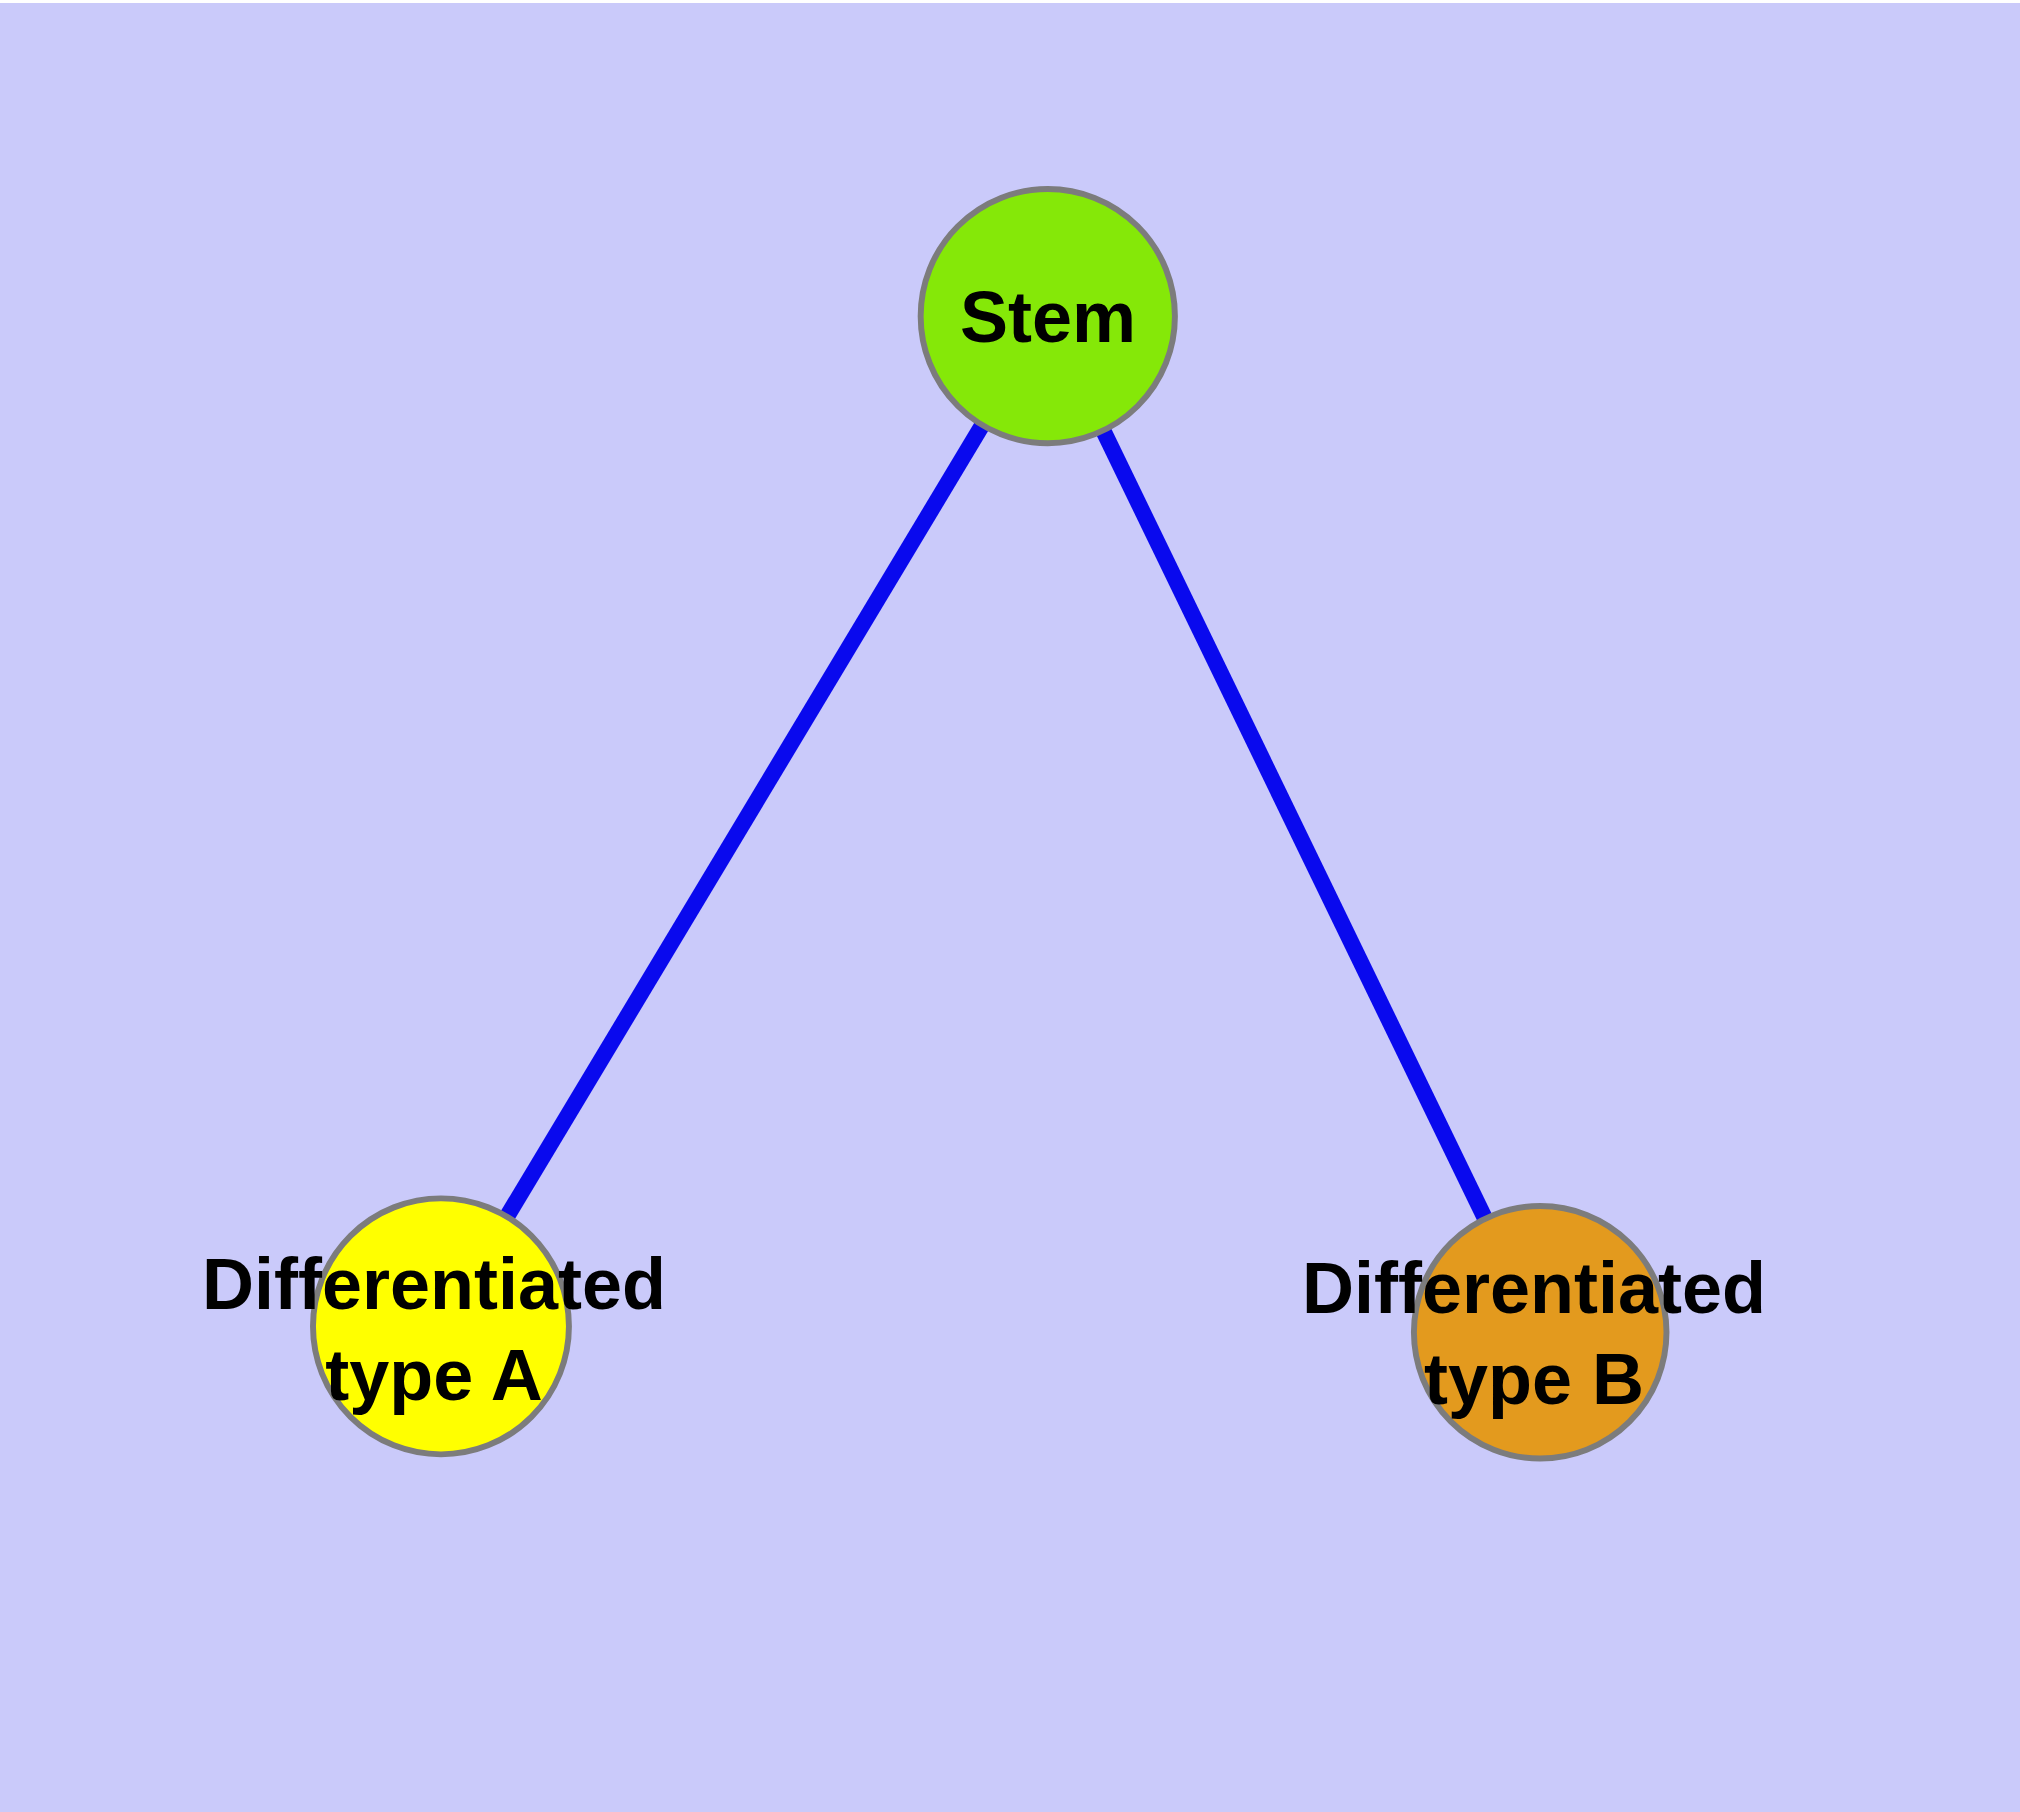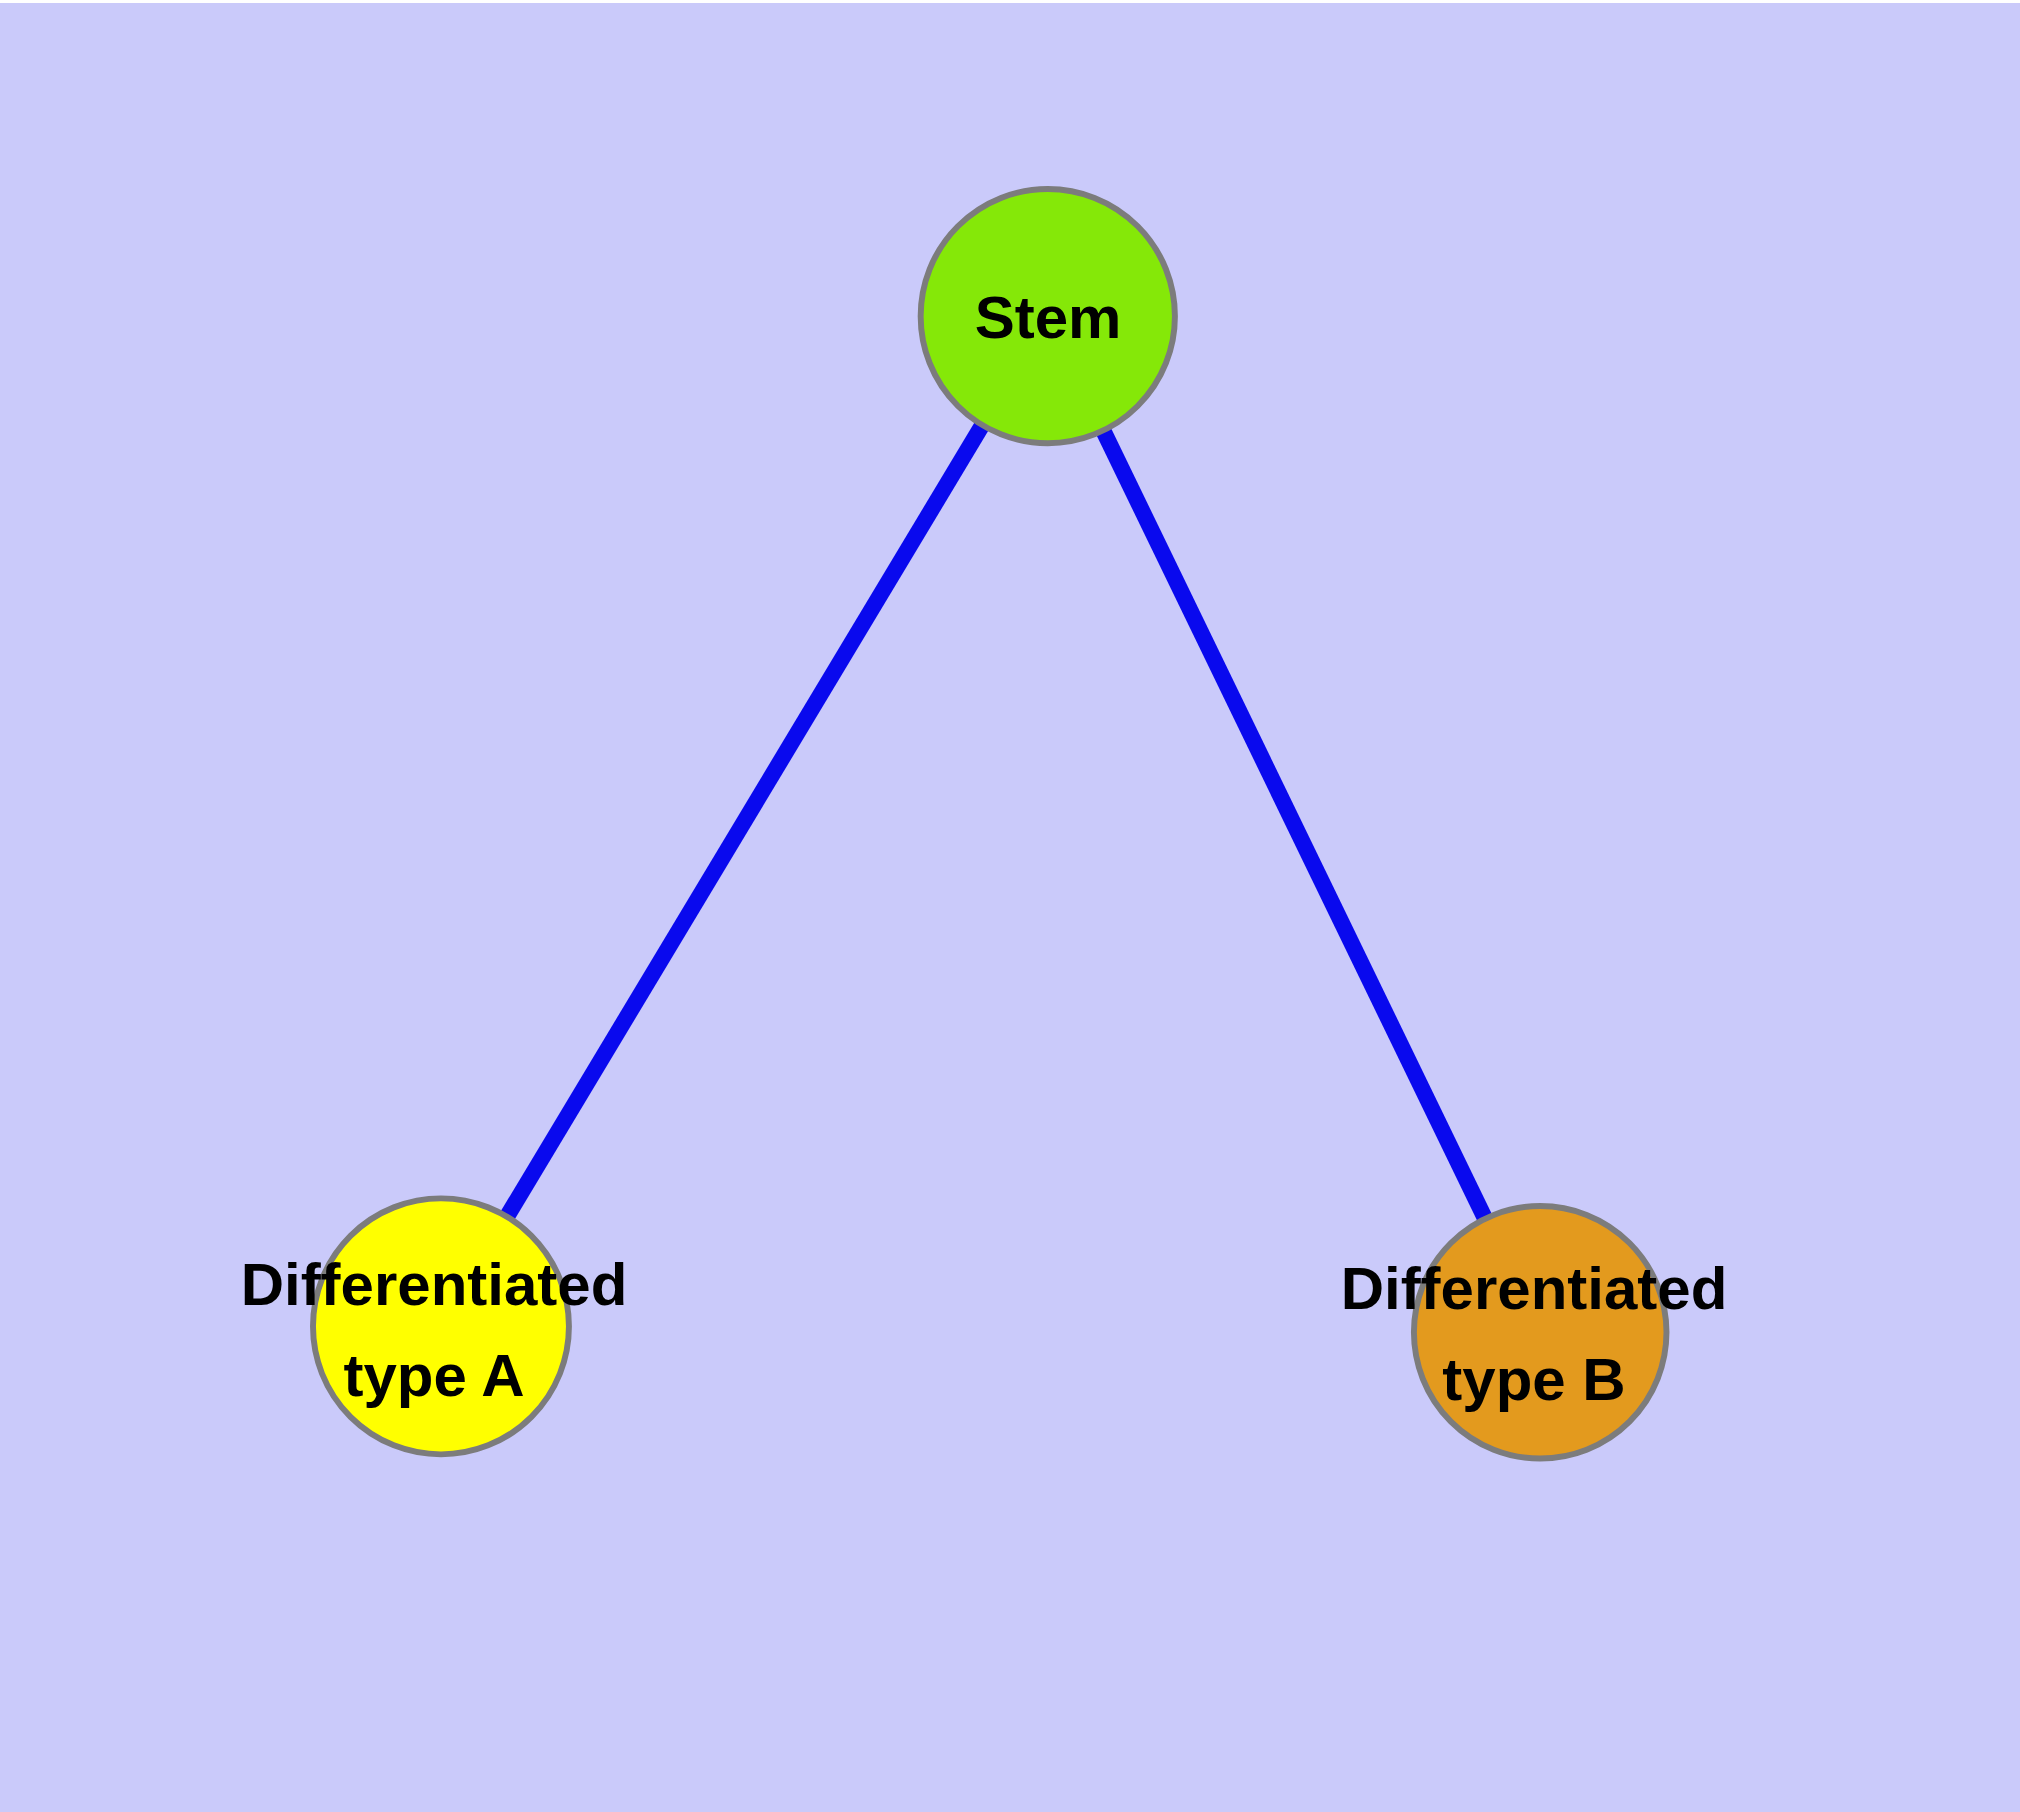--- a/index.html
+++ b/index.html
@@ -46,21 +46,21 @@
     stroke: var(--node-border, #7c7c7c);
     stroke-width: 7;
   }
   .node-label {
     position: absolute;
     transform: translate(-50%, -50%);
     width: max-content;
     text-align: center;
     white-space: pre-line;
     color: var(--label-text, #000000);
-    font-size: 60px;
+    font-size: 72px;
     font-weight: 700;
     line-height: 91px;
     letter-spacing: 0px;
   }
 </style>
 </head>
 <body>
 
 <div class="page">
   <div class="canvas">

